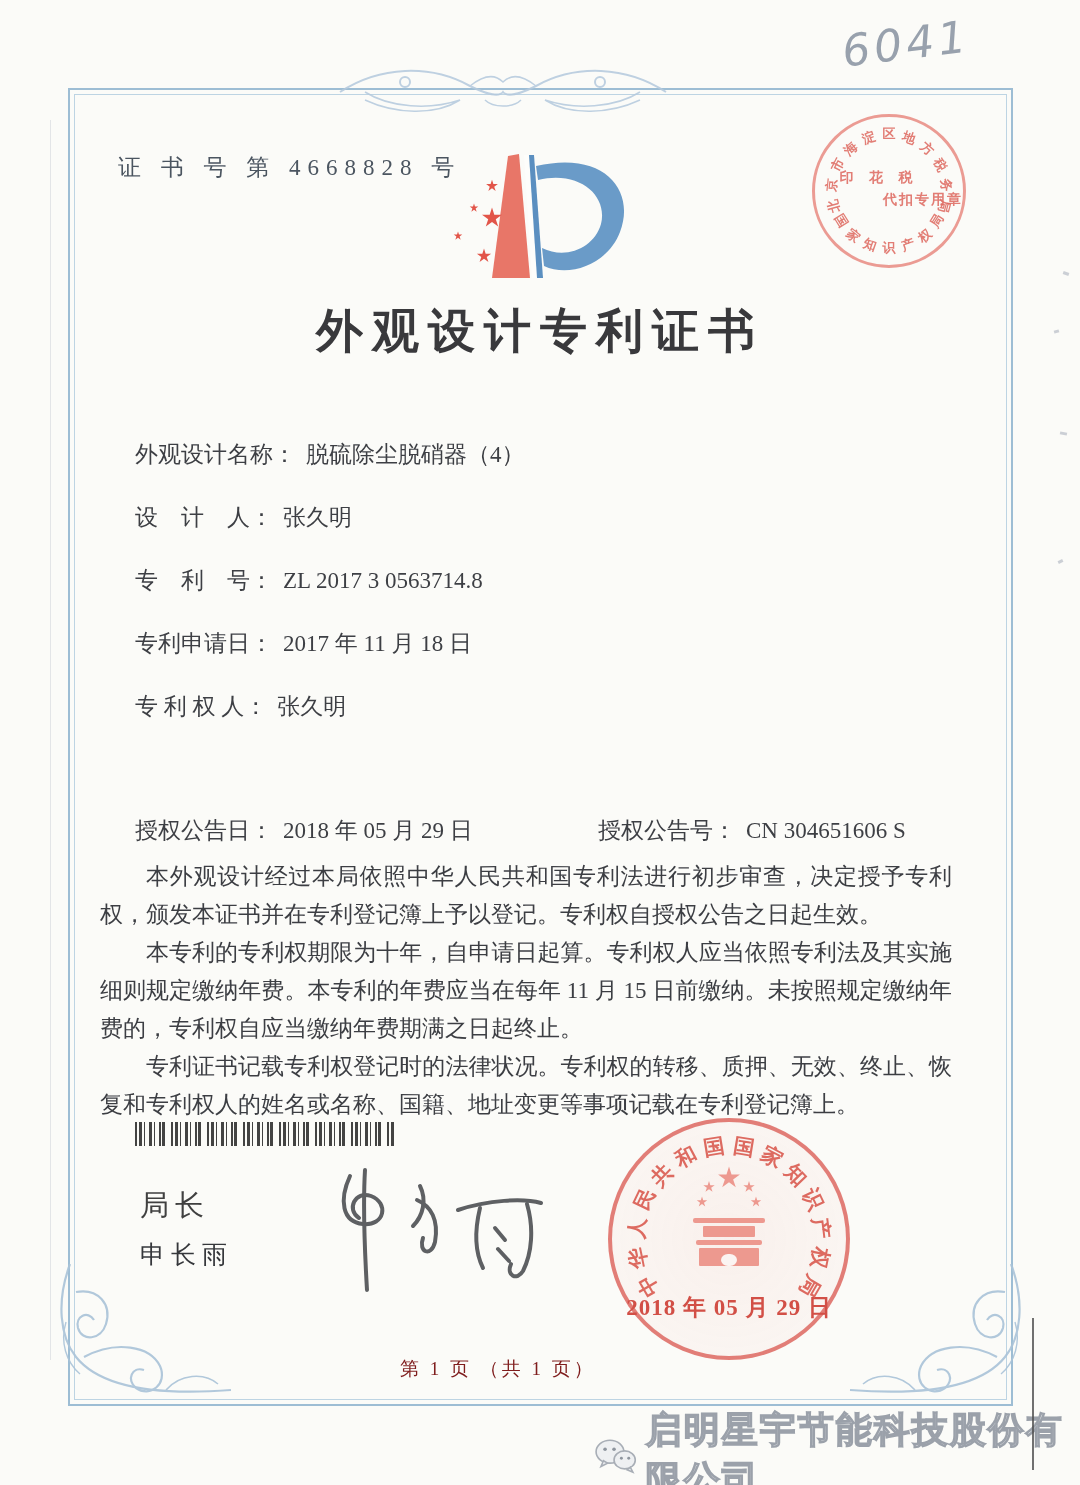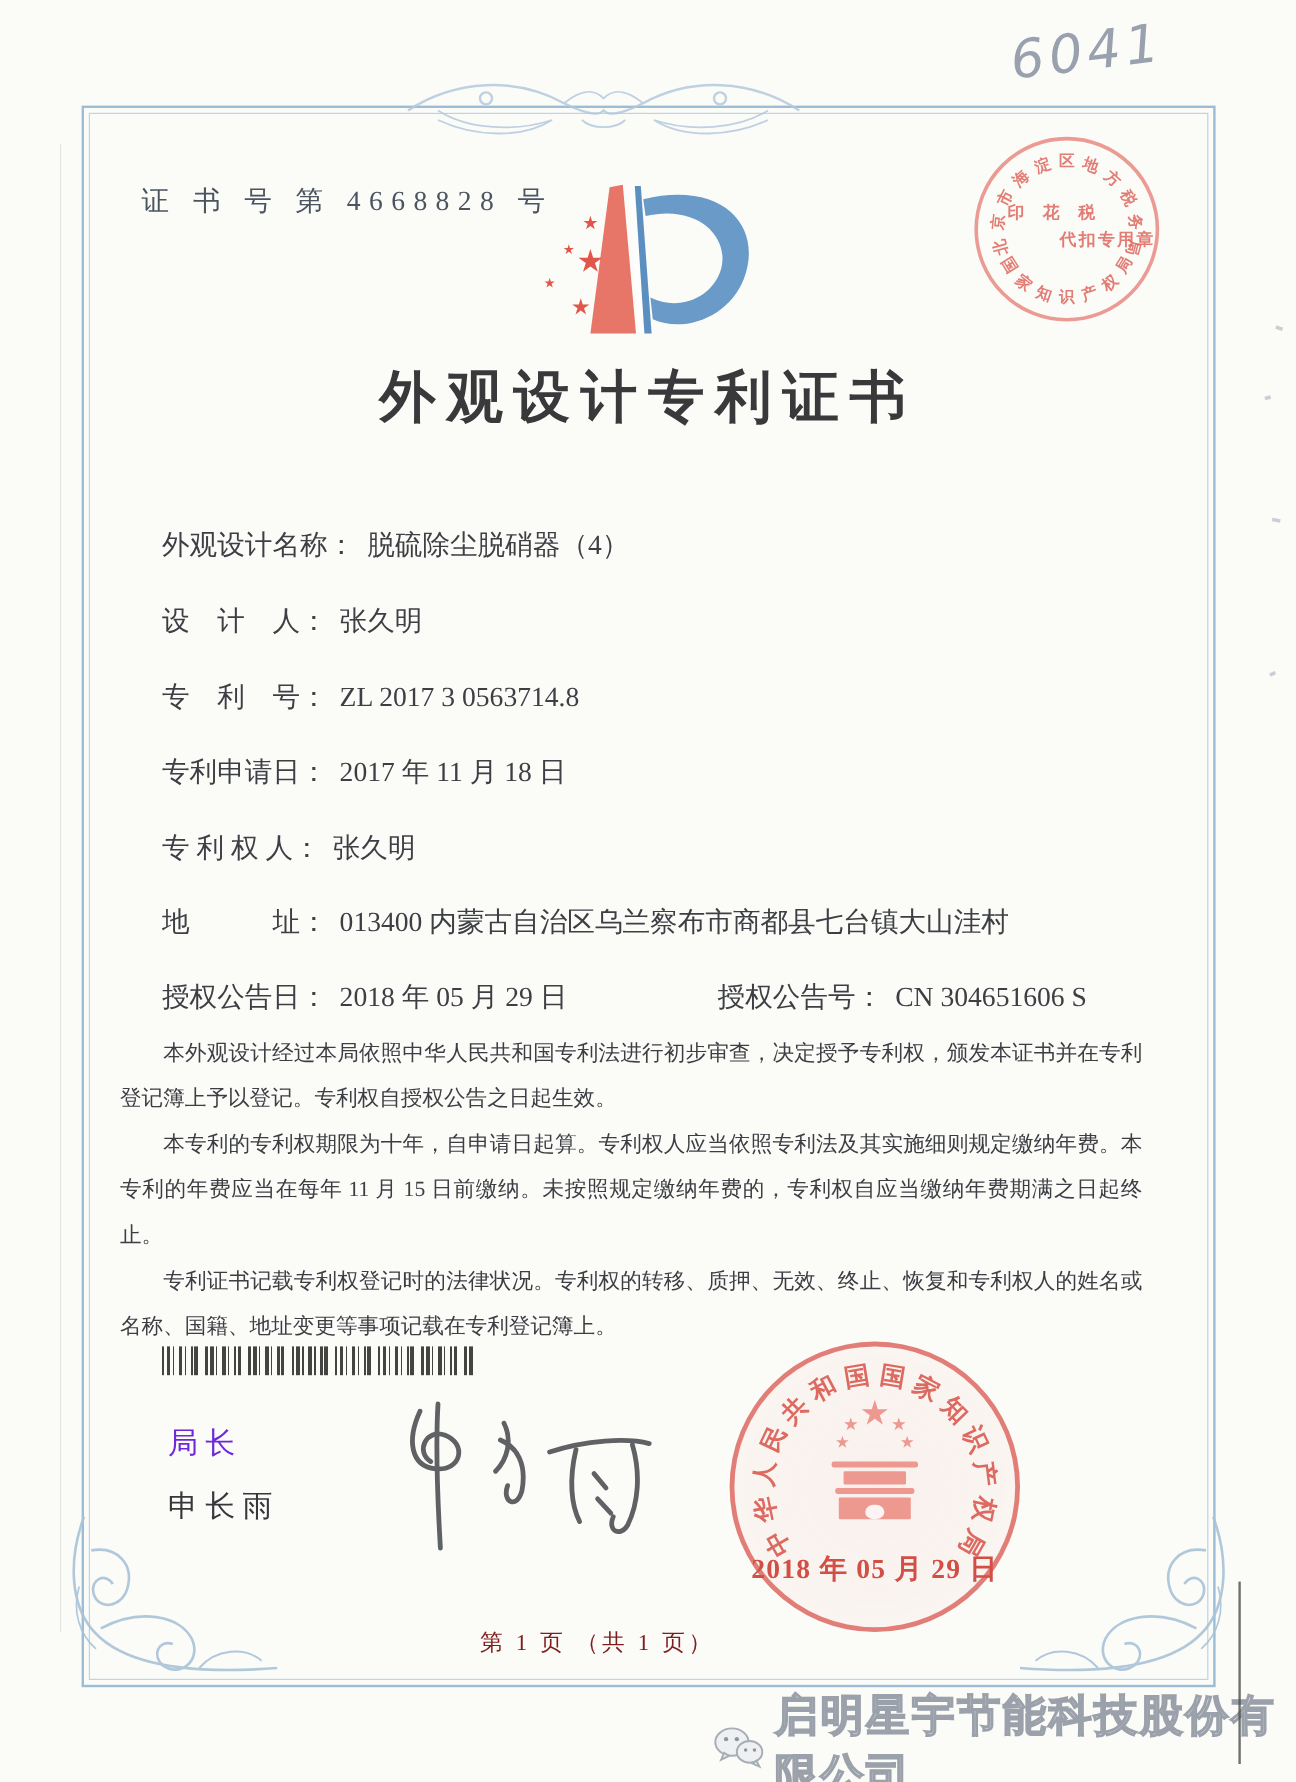--- a/index.html
+++ b/index.html
@@ -14,31 +14,31 @@
   
   .cert-no{position:absolute;left:118px;top:152px;font-size:23px;letter-spacing:7px;color:#4b5560;z-index:3;}
   .logo{position:absolute;left:408px;top:148px;width:264px;height:186px;z-index:3;}
   .title{position:absolute;left:0;top:300px;width:1080px;text-align:center;font-size:47px;
          font-weight:600;letter-spacing:9px;color:#39393c;z-index:3;}
   
   .field-row{position:absolute;left:135px;font-size:23px;line-height:30px;color:#3d3f44;z-index:3;white-space:nowrap;}
   .fvalue{margin-left:10px;}
   .pair2{position:absolute;left:463px;top:0;}
   
-  .body-text{position:absolute;left:100px;top:858px;width:852px;font-size:18px;line-height:38px;
+  .body-text{position:absolute;left:100px;top:858px;width:852px;font-size:23px;line-height:38px;
              text-align:justify;color:#3c3e43;z-index:3;}
   .body-text p{margin:0;text-indent:2em;}
   
   .barcode{position:absolute;left:135px;top:1122px;width:260px;height:24px;opacity:.82;z-index:3;
     background:repeating-linear-gradient(90deg,
       #1b1b1b 0 2px,transparent 2px 4px,#1b1b1b 4px 7px,transparent 7px 9px,
       #1b1b1b 9px 10px,transparent 10px 14px,#1b1b1b 14px 17px,transparent 17px 19px,
       #1b1b1b 19px 20px,transparent 20px 24px,#1b1b1b 24px 26px,transparent 26px 27px,
       #1b1b1b 27px 30px,transparent 30px 36px);}
-  .signer-title{position:absolute;left:140px;top:1186px;font-size:25px;letter-spacing:6px;color:#6d28d9;z-index:3;}
+  .signer-title{position:absolute;left:140px;top:1186px;font-size:29px;letter-spacing:6px;color:#404040;z-index:3;}
   .signer-name{position:absolute;left:140px;top:1238px;font-size:25px;letter-spacing:6px;color:#35373b;z-index:3;}
   .signature{position:absolute;left:255px;top:1158px;width:300px;height:145px;z-index:3;}
   
   .seal{position:absolute;left:608px;top:1118px;width:234px;height:234px;border-radius:50%;
         border:4px solid rgba(219,92,84,.78);z-index:4;color:#dd6a60;
         background:radial-gradient(circle,rgba(240,150,140,.10),rgba(240,150,140,.04));}
   .ring-ch{position:absolute;font-weight:600;font-family:"Liberation Serif",serif;}
   .seal-emblem{position:absolute;left:57px;top:40px;}
   .seal-date{position:absolute;left:10px;top:170px;width:214px;text-align:center;font-size:23px;
              font-weight:600;letter-spacing:1px;color:#d24f46;}
@@ -125,23 +125,20 @@
     <span>设　计　人：</span><span class="fvalue">张久明</span>
   </div>
   <div class="field-row" style="top:566px;">
     <span>专　利　号：</span><span class="fvalue">ZL 2017 3 0563714.8</span>
   </div>
   <div class="field-row" style="top:629px;">
     <span>专利申请日：</span><span class="fvalue">2017 年 11 月 18 日</span>
   </div>
   <div class="field-row" style="top:692px;">
     <span>专 利 权 人：</span><span class="fvalue">张久明</span>
-  </div>
-  <div class="field-row" style="top:754px;">
-    <span>地　　　址：</span><span class="fvalue">013400 内蒙古自治区乌兰察布市商都县七台镇大山洼村</span>
   </div>
   <div class="field-row" style="top:816px;width:820px;">
     <span>授权公告日：</span><span class="fvalue">2018 年 05 月 29 日</span>
     <span class="pair2">
       <span>授权公告号：</span><span class="fvalue">CN 304651606 S</span>
     </span>
   </div>
 
   <div class="body-text">
     <p>本外观设计经过本局依照中华人民共和国专利法进行初步审查，决定授予专利权，颁发本证书并在专利登记簿上予以登记。专利权自授权公告之日起生效。</p>

